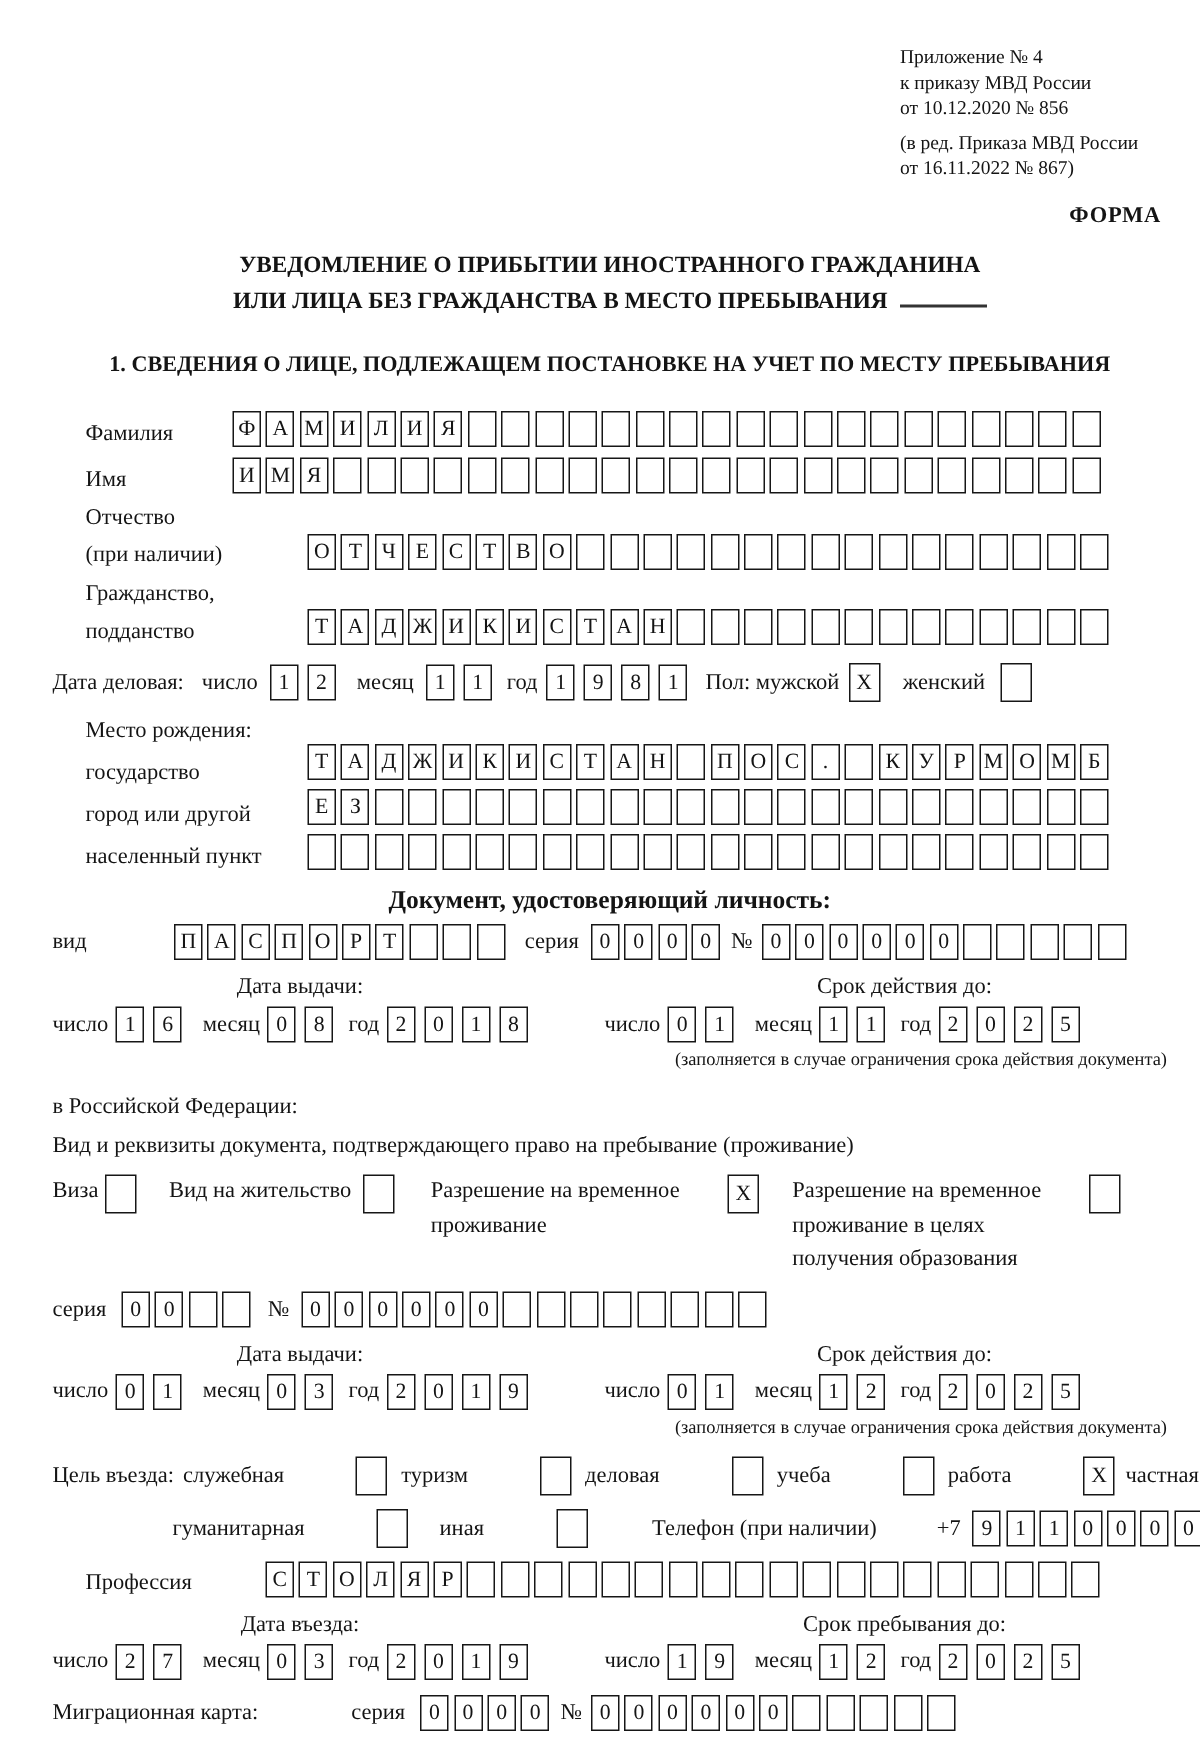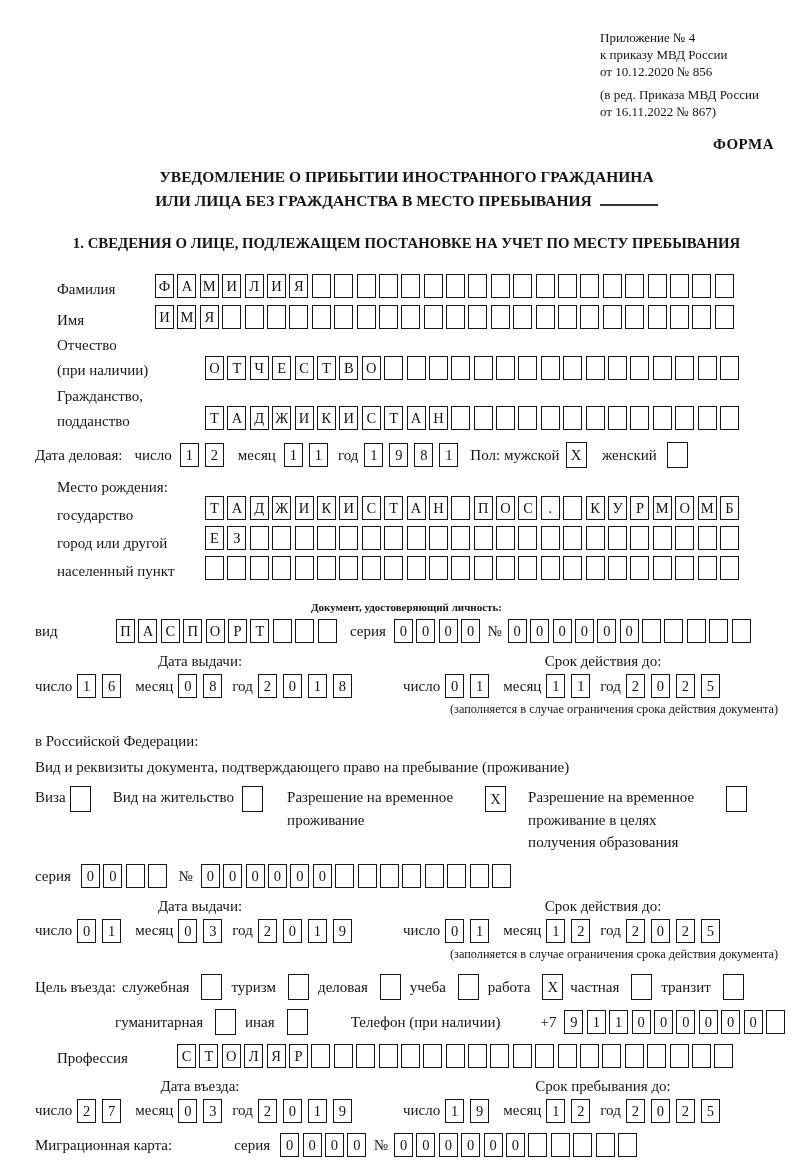--- a/index.html
+++ b/index.html
@@ -45,23 +45,23 @@
   
   .para{font-size:15px;line-height:1.7;margin-top:12px;}
   .permit-row{display:flex;align-items:flex-start;margin-top:6px;}
   .permit-opt{display:flex;align-items:flex-start;}
   .permit-opt .opt-label{font-size:15px;text-align:left;line-height:1.5;}
   .permit-opt .opt-label span{display:block;}
   .permit-opt .opt-label span:empty{display:none;}
   .permit-opt .box{margin-left:8px;margin-right:0;}
   .inline-row{display:flex;align-items:center;margin-top:9px;flex-wrap:nowrap;}
   .inline-row .lbl{margin-right:6px;}
-  .opt{display:flex;align-items:center;margin-right:9px;}
+  .opt{display:flex;align-items:center;margin-right:9px;gap:36px;}
   .opt .box{margin-left:6px;margin-right:0;}
-  .doc-heading{text-align:center;font-weight:bold;font-size:11px;margin-top:21px;}
+  .doc-heading{text-align:center;font-weight:bold;font-size:17px;margin-top:10px;}
 </style>
 </head>
 <body>
 
 <div class="page">
 
   <div class="header-block">
     <div>Приложение № 4</div>
     <div>к приказу МВД России</div>
     <div>от 10.12.2020 № 856</div>
@@ -550,21 +550,21 @@
         <span class="lbl">транзит</span>
         <span class="box"></span>
       </span>
   </div>
 
   <div class="inline-row">
     <span class="opt" style="margin-left:80px;">
         <span class="lbl">гуманитарная</span>
         <span class="box"></span>
       </span>
-    <span class="opt" style="text-align:right;">
+    <span class="opt" style="margin-left:12px;text-align:right;">
         <span class="lbl">иная</span>
         <span class="box"></span>
       </span>
     <span class="lbl" style="margin-left:34px;">Телефон (при наличии)</span>
     <span class="lbl" style="margin-left:34px;margin-right:8px;">+7</span>
     <span class="cells">
         <span class="cell">9</span>
         <span class="cell">1</span>
         <span class="cell">1</span>
         <span class="cell">0</span>

